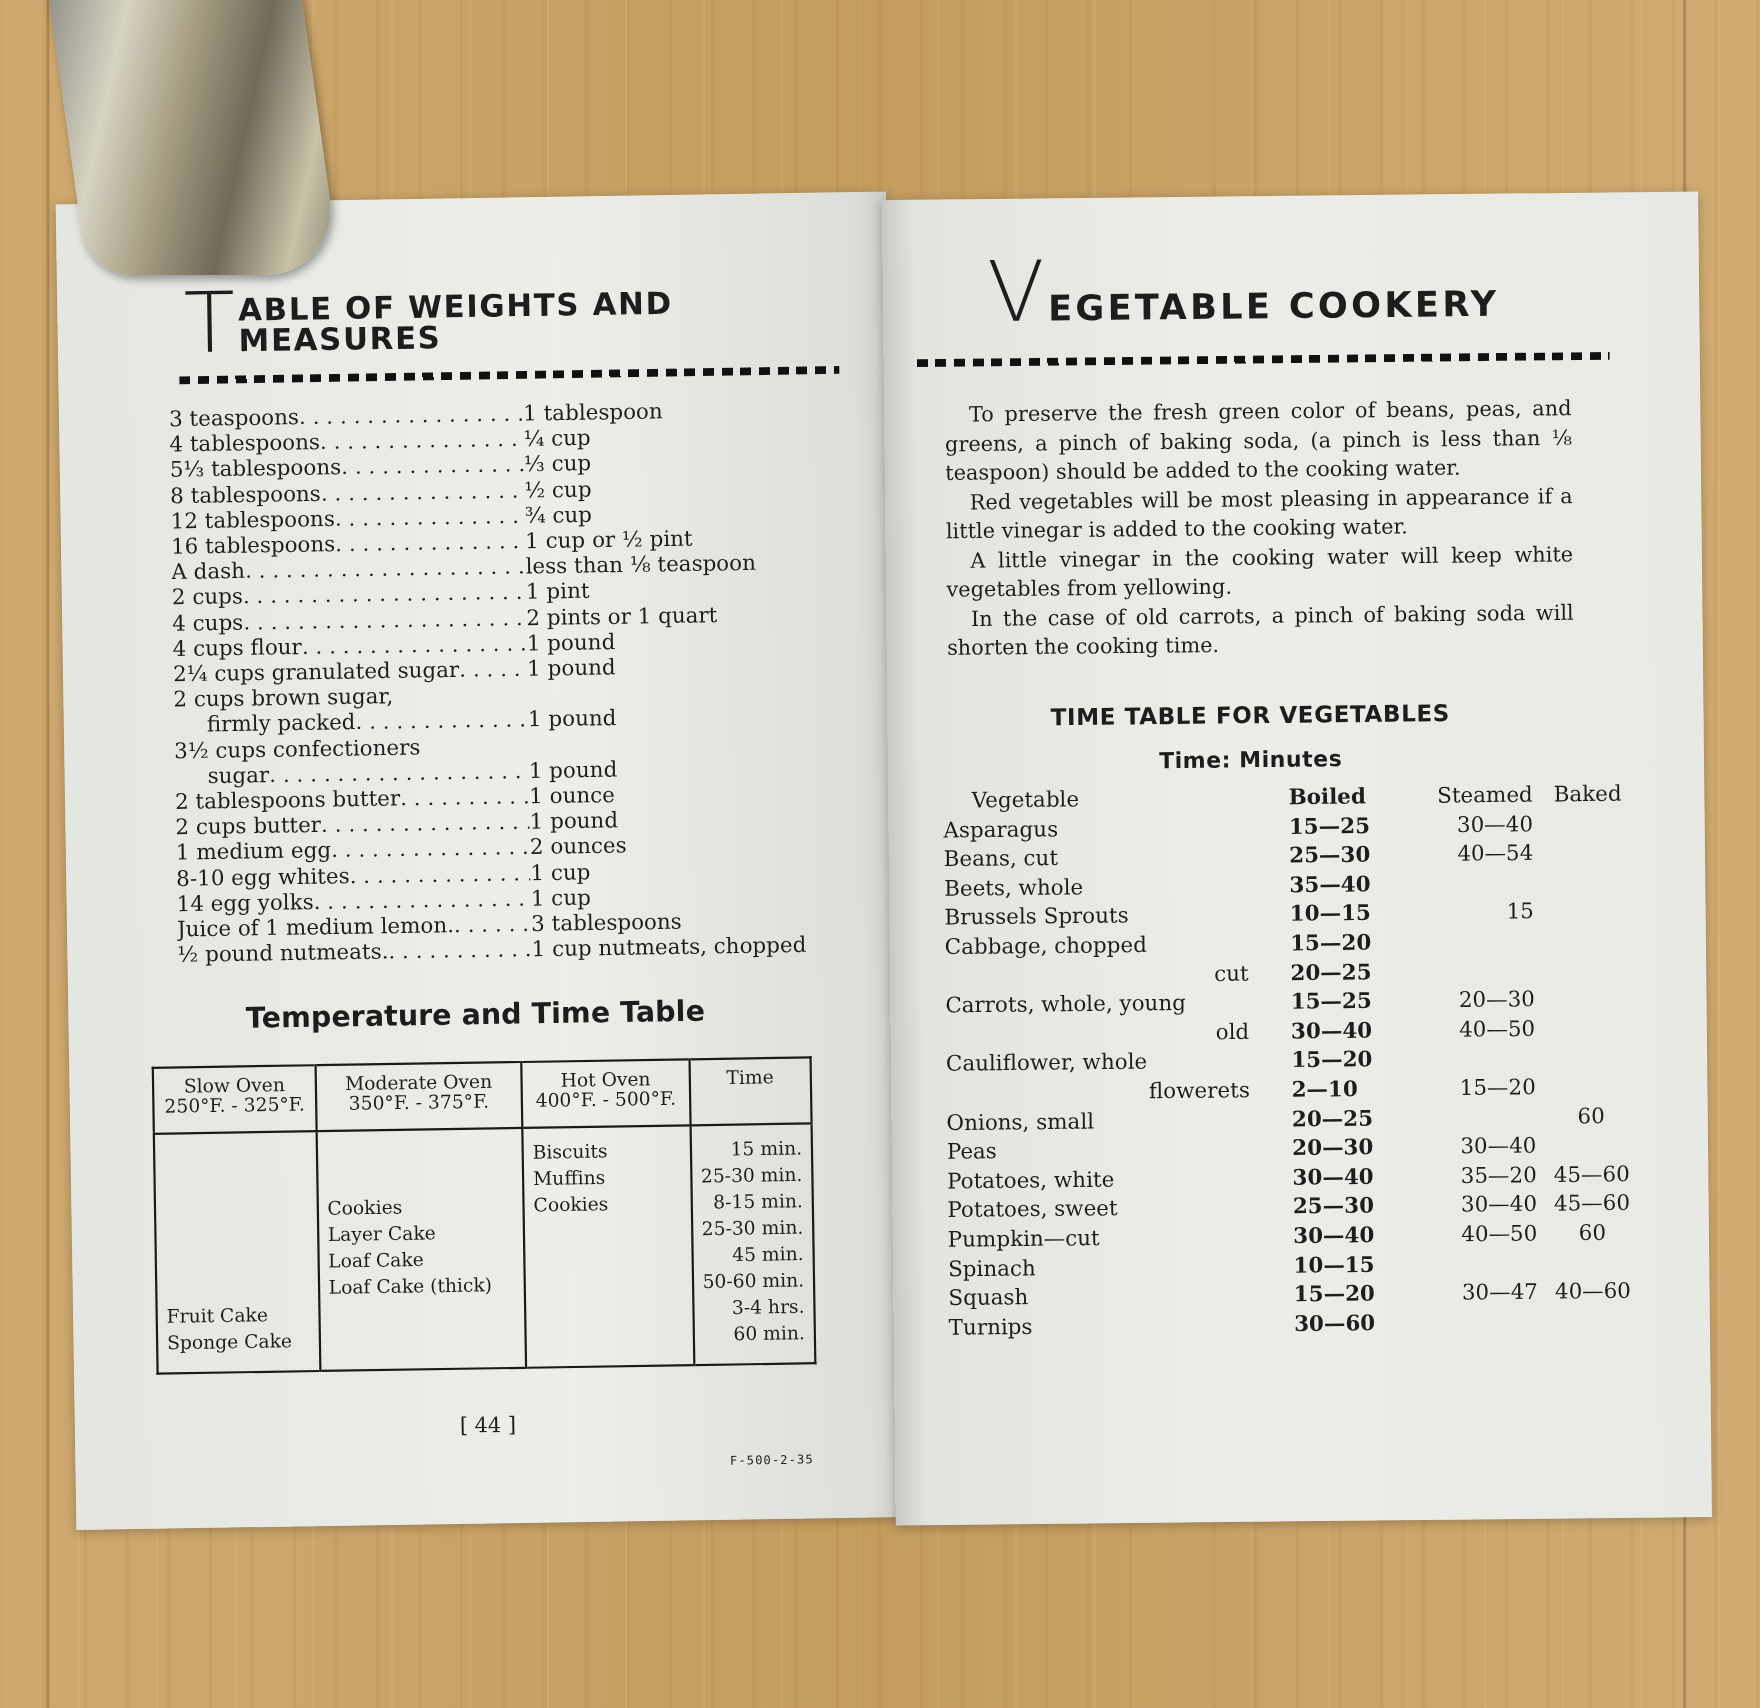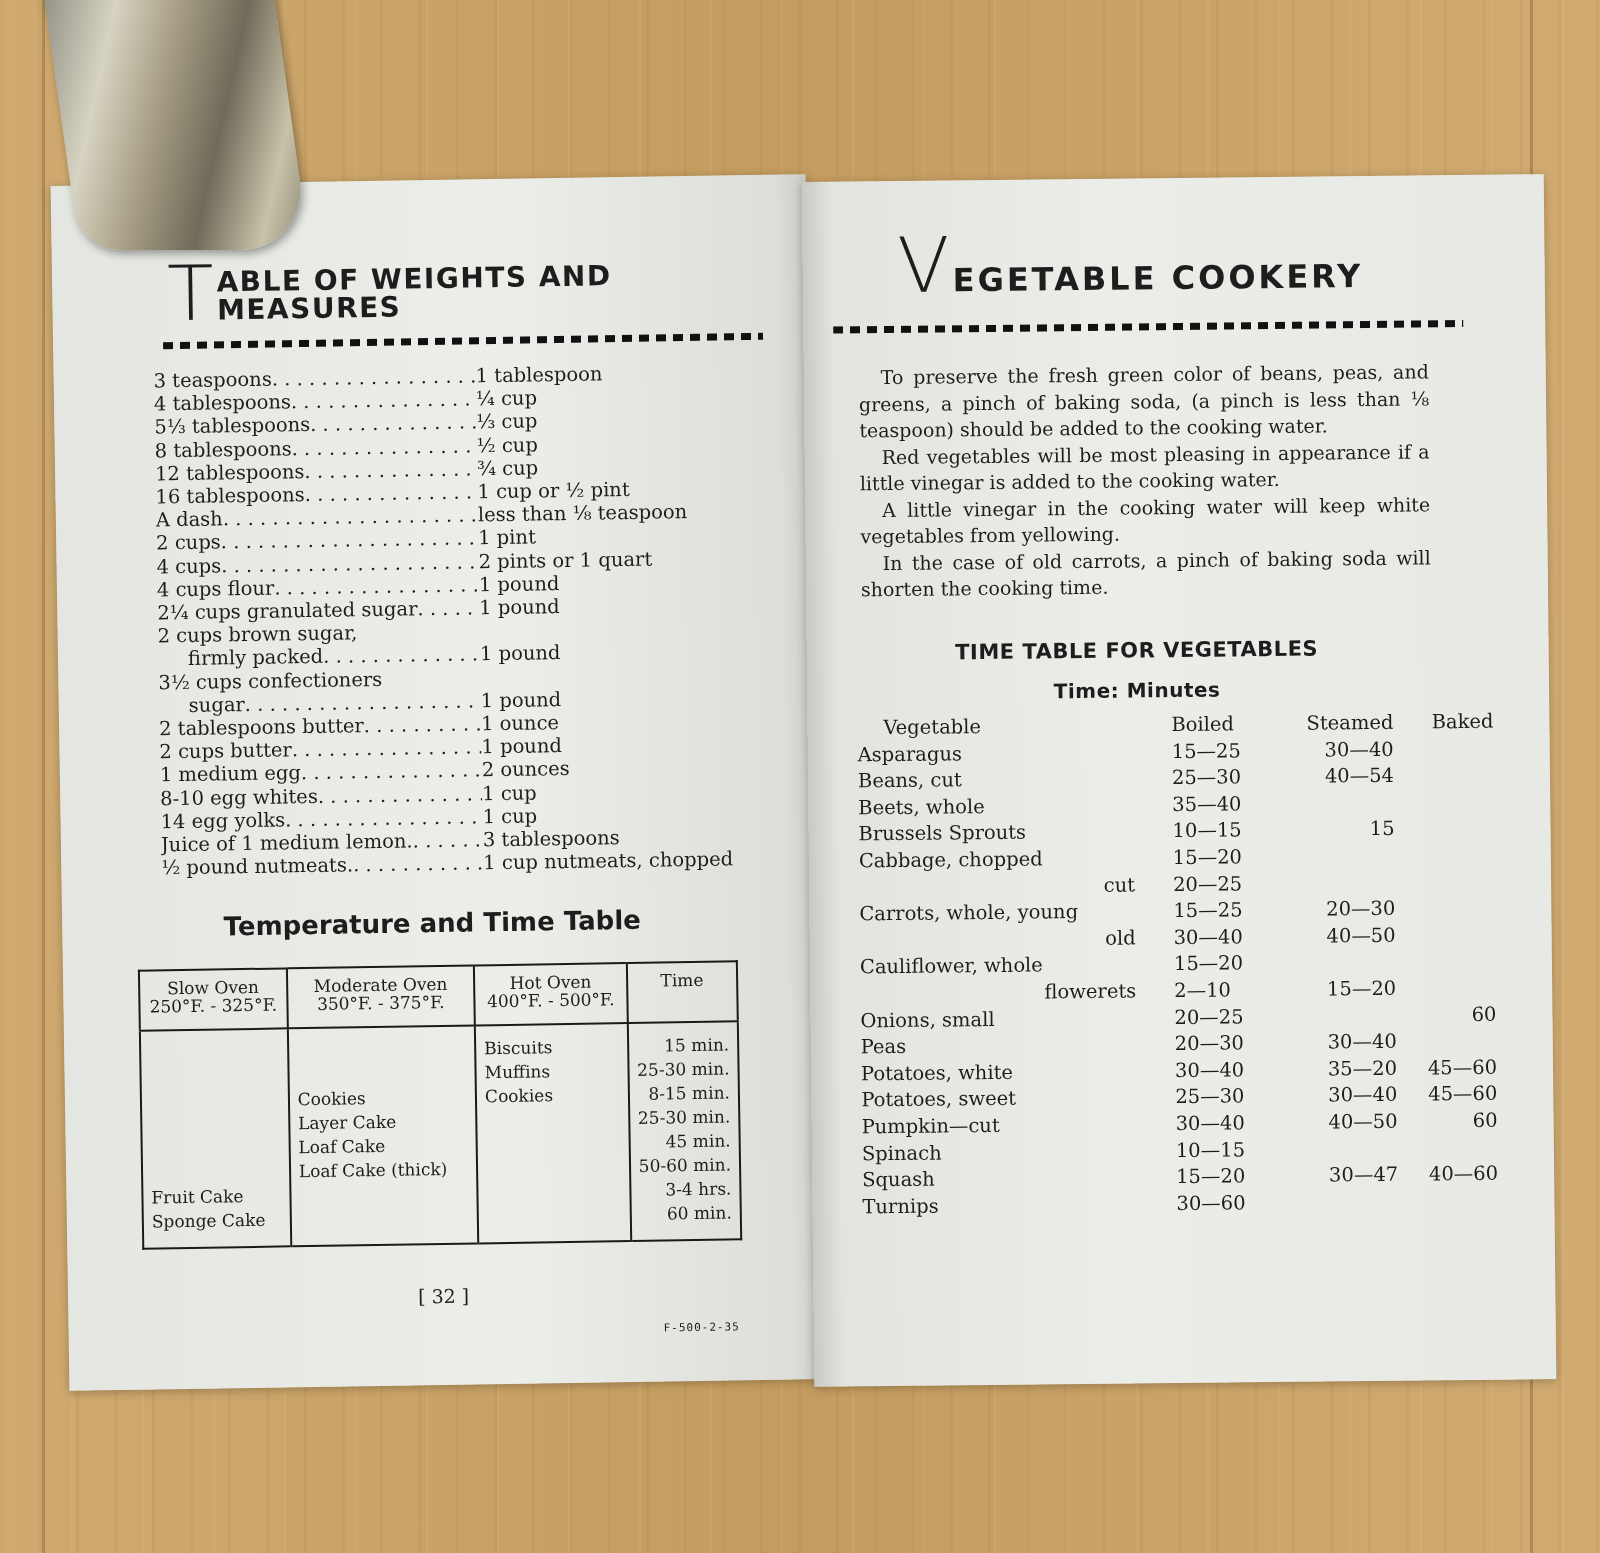--- a/index.html
+++ b/index.html
@@ -90,23 +90,23 @@
     .veg-para p { margin: 0; text-indent: 22px; }
 
     .sub-heading {
       font-family: "DejaVu Sans", "Liberation Sans", sans-serif;
       font-weight: bold; font-size: 21px; text-align: center; letter-spacing: 0.5px;
     }
 
     .veg-table { font-size: 19.5px; border-collapse: collapse; }
     .veg-table td, .veg-table th { padding: 0; line-height: 26.6px; font-weight: normal; white-space: nowrap; }
     .veg-table .c-name { width: 276px; text-align: left; }
-    .veg-table .c-boil { width: 108px; text-align: left; }
+    .veg-table .c-boil { width: 108px; text-align: left; font-weight: bold; }
     .veg-table .c-steam { width: 114px; text-align: right; }
-    .veg-table .c-bake { width: 100px; text-align: right; }
+    .veg-table .c-bake { width: 100px; text-align: center; }
     .veg-table .sub-name { padding-left: 0; text-align: right; padding-right: 38px; }
   </style>
 </head>
 <body>
 
 <div class="wood-seam"></div>
 <div class="wood-seam2"></div>
 
 <div class="page page-left">
   <div class="heading-big" style="position:absolute; left:115px; top:80px;">
@@ -332,21 +332,21 @@
             <span class="cell-line">25-30 min.</span>
             <span class="cell-line">45 min.</span>
             <span class="cell-line">50-60 min.</span>
             <span class="cell-line">3-4  hrs.</span>
             <span class="cell-line">60 min.</span>
           </td>
       </tr>
     </tbody>
   </table>
 
-  <div class="page-num" style="left:350px; top:1105px;">[ 32 ]</div>
+  <div class="page-num" style="left:350px; top:1105px;">[ 44 ]</div>
   <div class="print-code" style="left:595px; top:1145px;">F-500-2-35</div>
 </div>
 
 <div class="page page-right">
   <div class="heading-big" style="position:absolute; left:95px; top:55px;">
     <span class="cap">V</span>
     <span class="rest" style="font-size:32px; letter-spacing:3px;">EGETABLE COOKERY</span>
   </div>
   <div class="dash-rule" style="position:absolute; left:30px; top:145px; width:630px;"></div>
 

